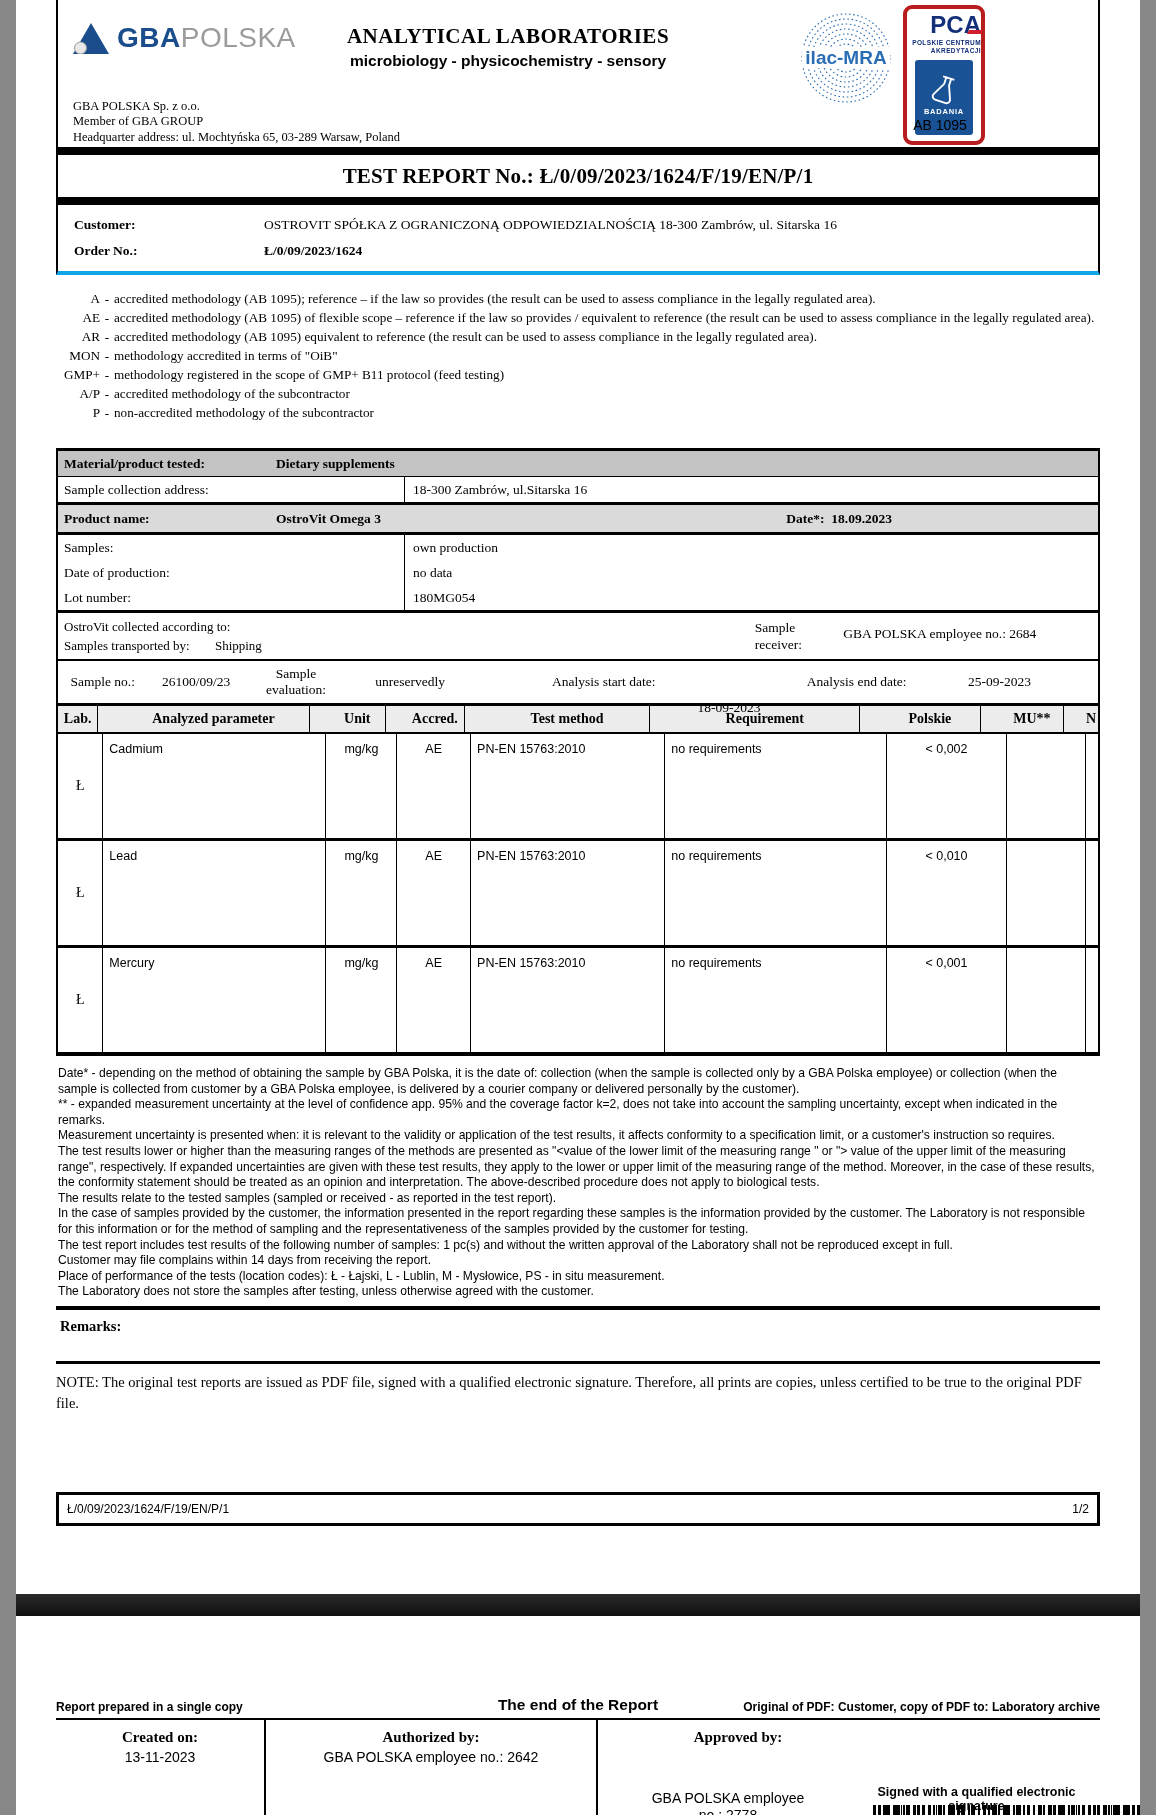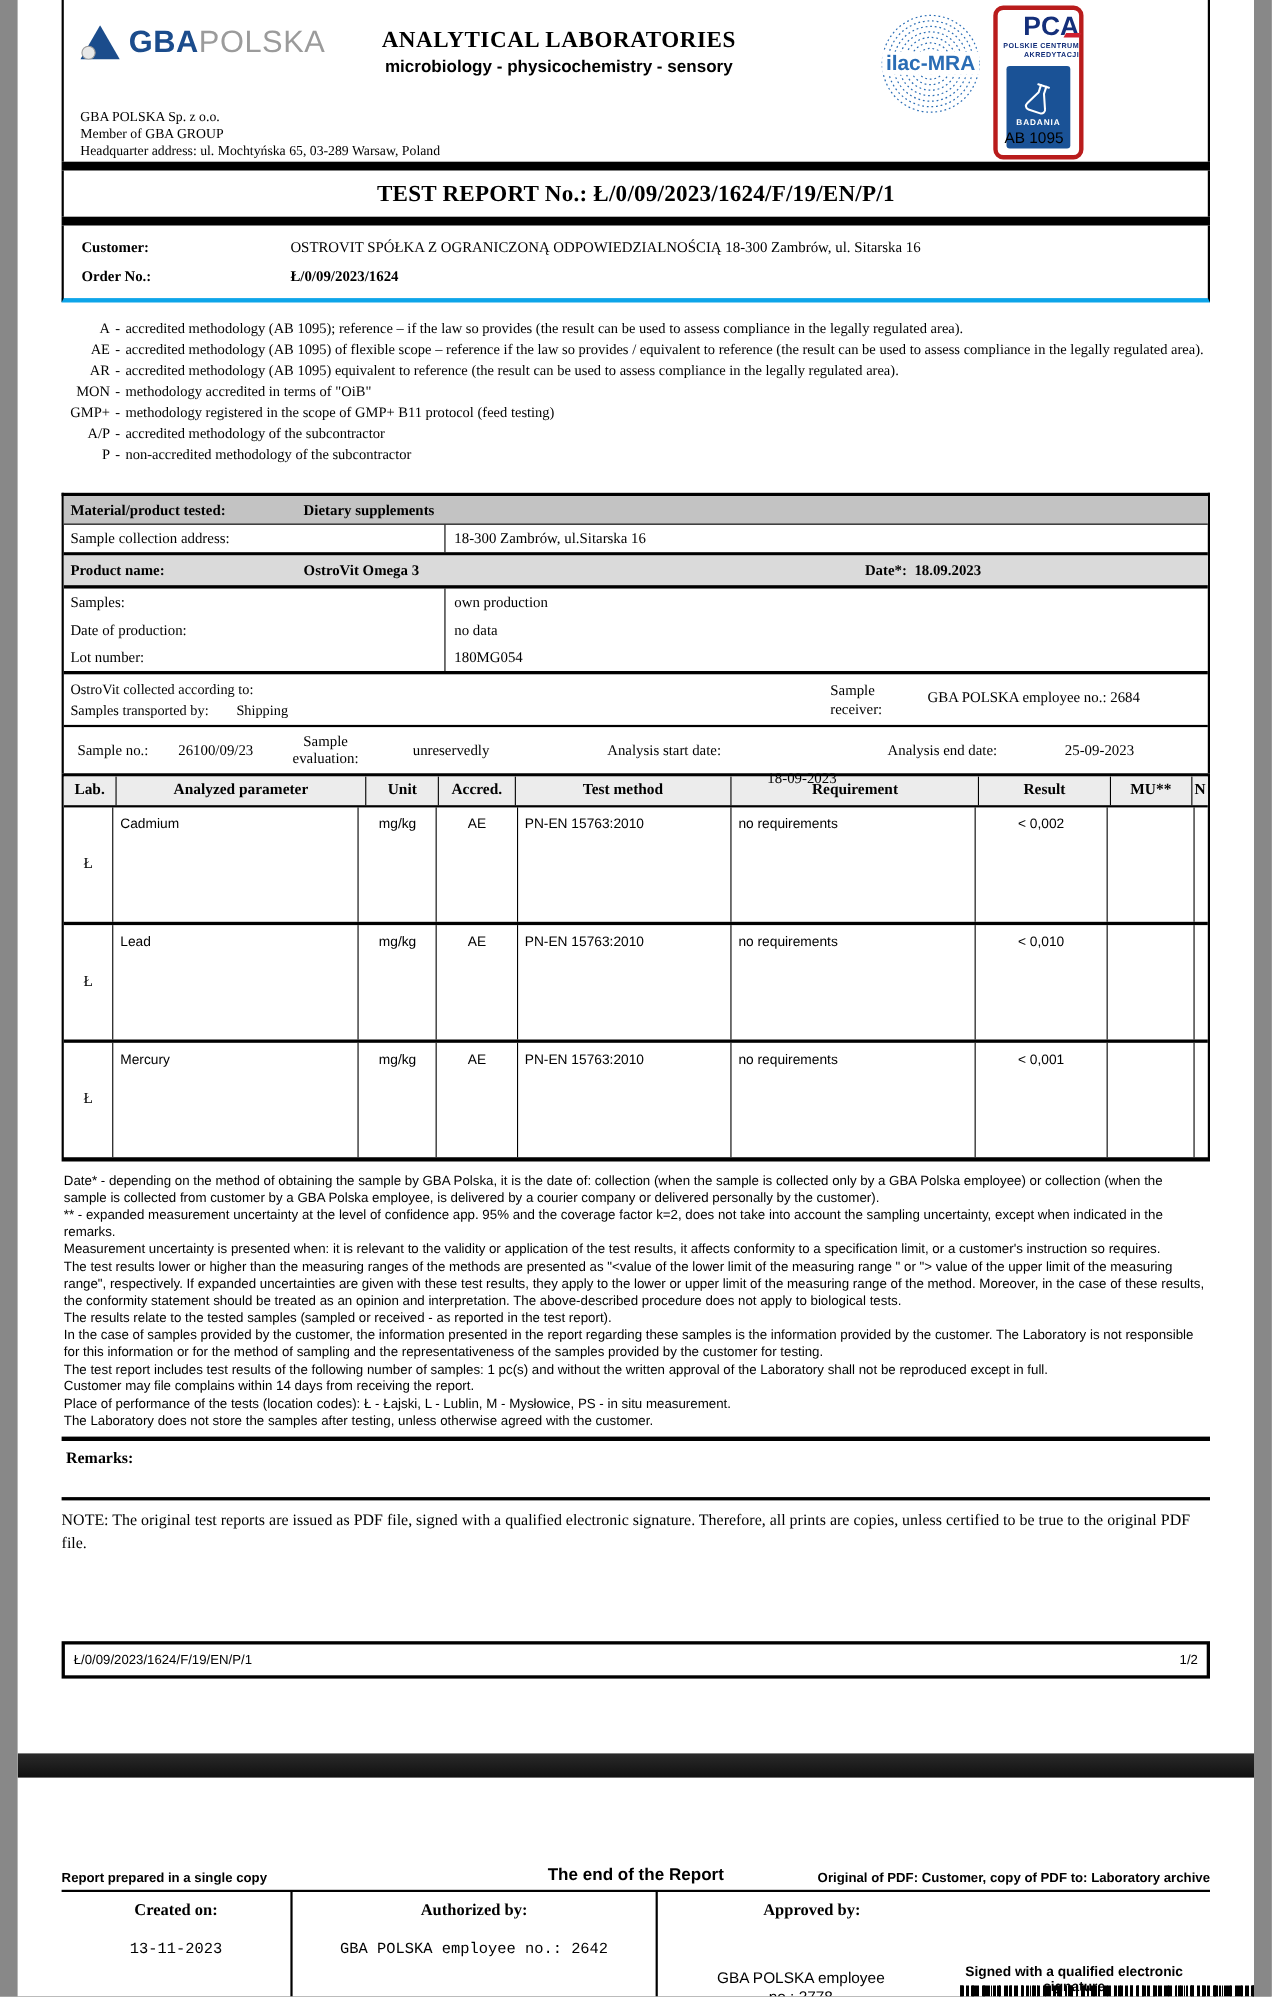--- a/index.html
+++ b/index.html
@@ -60,21 +60,21 @@
   .m-g{height:46px;border-bottom:2px solid #000;position:relative;}
   .m-g .lines{position:absolute;left:6px;top:4px;font-size:13px;line-height:19px;}
   .m-g .recv-l{position:absolute;left:67%;top:6px;width:80px;font-size:13.5px;line-height:17px;}
   .m-g .recv-v{position:absolute;left:75.5%;top:13px;font-size:13.5px;}
   .m-h{height:42px;position:relative;font-size:13.5px;}
   .m-h span{position:absolute;top:50%;transform:translateY(-50%);}
   .m-h .ev{line-height:16px;text-align:center;}
 
   
   .rtable{margin:0 40px;border:2px solid #000;border-top:3px solid #000;border-bottom:4px solid #000;}
-  .r-head{display:flex;background:#ececec;border-bottom:2px solid #000;font-weight:bold;font-size:14px;}
+  .r-head{display:flex;background:#ececec;border-bottom:2px solid #000;font-weight:bold;font-size:14px;gap:20px;}
   .r-head>div{padding:5px 2px;text-align:center;border-right:1px solid #000;}
   .r-head>div:last-child{border-right:0;}
   .r-row{display:flex;height:104px;border-bottom:3px solid #000;font-family:"Liberation Sans", sans-serif;font-size:12.5px;}
   .r-row:last-child{border-bottom:0;}
   .r-row>div{border-right:1px solid #000;padding:8px 6px 0;}
   .r-row>div:last-child{border-right:0;}
   .c-lab{width:4.6%;display:flex;align-items:center;justify-content:center;padding:0 !important;font-family:"Liberation Serif",serif;font-size:14px;}
   .c-param{width:21.8%;}
   .c-unit{width:6%;text-align:center;}
   .c-accr{width:6.3%;text-align:center;}
@@ -102,21 +102,21 @@
   .end-head{position:relative;height:22px;font-family:"Liberation Sans", sans-serif;font-weight:bold;}
   .eh-l{position:absolute;left:0;top:4px;font-size:12px;}
   .eh-c{position:absolute;left:0;right:0;top:0;text-align:center;font-size:15.5px;}
   .eh-r{position:absolute;right:0;top:4px;font-size:12px;}
   .end-rule{height:2px;background:#000;}
   .end-table{display:flex;height:110px;}
   .ecol1{width:208px;border-right:2px solid #000;text-align:center;}
   .ecol2{width:330px;border-right:2px solid #000;text-align:center;}
   .ecol3{flex:1;position:relative;}
   .e-h{font-size:15px;font-weight:bold;margin-top:9px;}
-  .e-v{font-family:Liberation Mono, monospace;font-size:14px;margin-top:18px;}
+  .e-v{font-family:Liberation Sans, sans-serif;font-size:14px;margin-top:3px;}
   .ecol3 .e-h{position:absolute;left:30px;top:0;width:220px;text-align:center;}
   .approved-person{position:absolute;left:10px;top:70px;width:240px;text-align:center;
     font-family:"Liberation Sans", sans-serif;font-size:14px;line-height:17px;}
   .signednote{position:absolute;left:255px;top:65px;right:0;text-align:center;
     font-family:"Liberation Sans", sans-serif;font-weight:bold;font-size:12.5px;}
   .barcode{position:absolute;left:275px;top:85px;width:290px;height:40px;
     background-image:
       repeating-linear-gradient(90deg,#000 0 2px,transparent 2px 5px),
       repeating-linear-gradient(90deg,#000 0 1px,transparent 1px 7px),
       repeating-linear-gradient(90deg,#000 0 3px,transparent 3px 11px);
@@ -293,21 +293,21 @@
   </div>
 
   <div class="rtable">
     <div class="r-head">
       <div class="c-lab">Lab.</div>
       <div class="c-param">Analyzed parameter</div>
       <div class="c-unit">Unit</div>
       <div class="c-accr">Accred.</div>
       <div class="c-meth">Test method</div>
       <div class="c-req">Requirement</div>
-      <div class="c-res">Result</div>
+      <div class="c-res">Polskie</div>
       <div class="c-mu">MU**</div>
       <div class="c-n">N</div>
     </div>
 
     <div class="r-row">
       <div class="c-lab">Ł</div>
       <div class="c-param">Cadmium</div>
       <div class="c-unit">mg/kg</div>
       <div class="c-accr">AE</div>
       <div class="c-meth">PN-EN 15763:2010</div>

